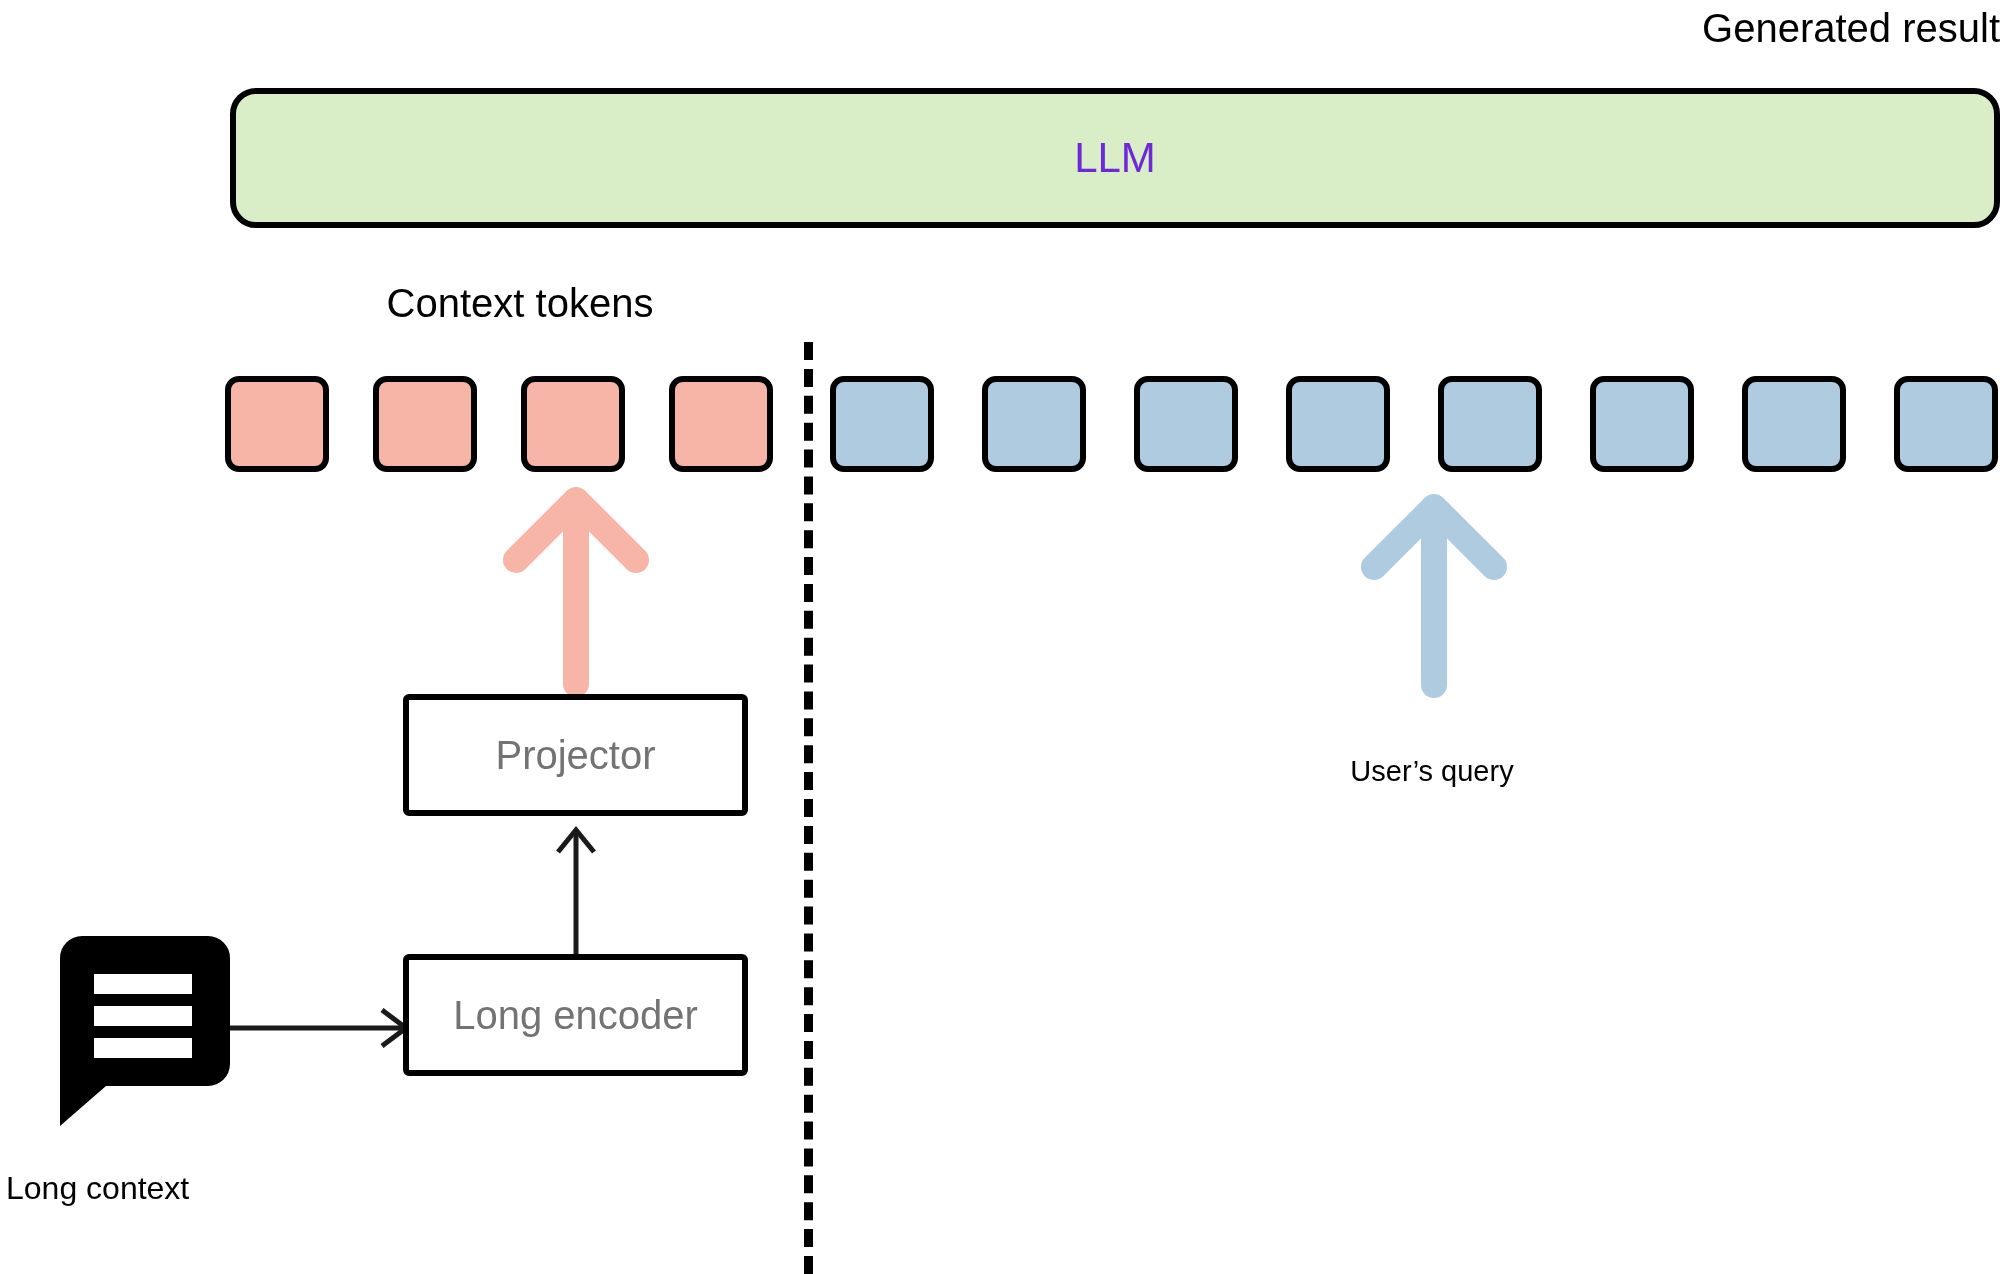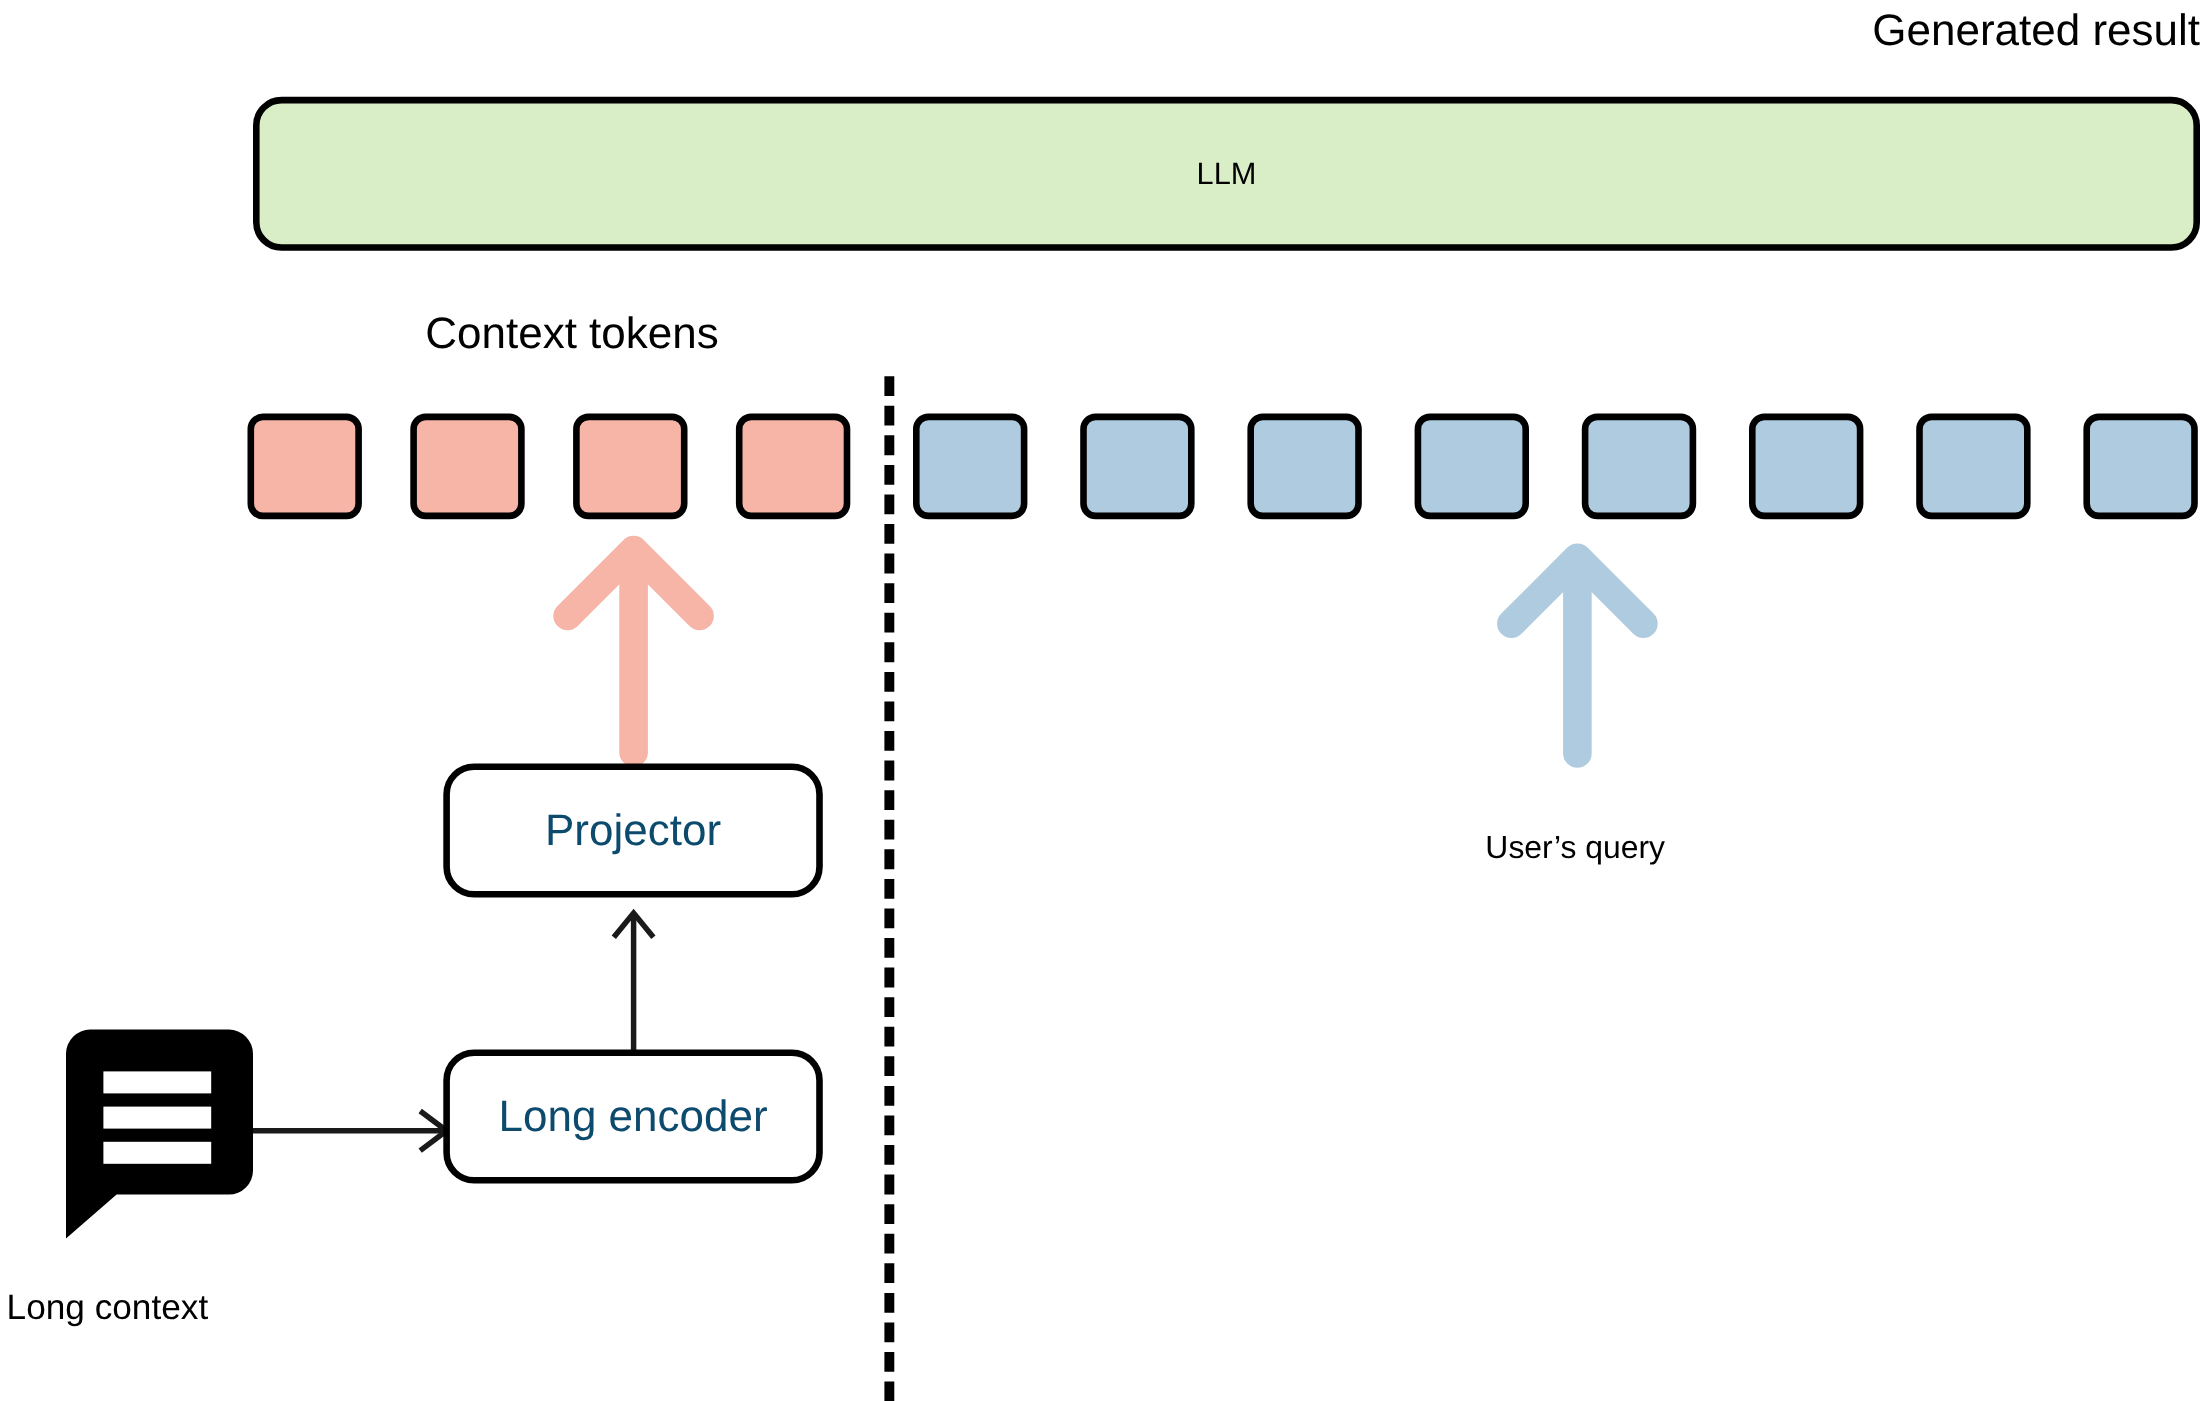--- a/index.html
+++ b/index.html
@@ -47,22 +47,22 @@
     border-radius: 26px;
     background: #d9edc6;
   }
   #llm-box-label {
     position: absolute;
     left: 0; top: 0;
     width: 100%; height: 100%;
     display: flex;
     align-items: center;
     justify-content: center;
-    font-size: 28px;
-    color: #000000;
+    font-size: 42px;
+    color: #6d28d9;
     text-align: right;
   }
 
   
   #context-tokens-label {
     left: 225px;
     top: 283px;
     width: 590px;
     text-align: center;
     font-size: 40px;
@@ -102,27 +102,27 @@
   #query-arrow   { left: 1358px; top: 495px; }
 
   
   #encoder-to-projector-arrow { left: 540px; top: 822px; }
   #context-to-encoder-arrow   { left: 228px; top: 998px; }
 
   
   .plain-box {
     box-sizing: border-box;
     border: 6px solid #000000;
-    border-radius: 28px;
+    border-radius: 6px;
     background: #ffffff;
     display: flex;
     align-items: center;
     justify-content: center;
     font-size: 40px;
-    color: #0c4a6e;
+    color: #737373;
   }
   #projector-box {
     left: 403px;
     top: 694px;
     width: 345px;
     height: 122px;
   }
   #text-encoder-box {
     left: 403px;
     top: 954px;

